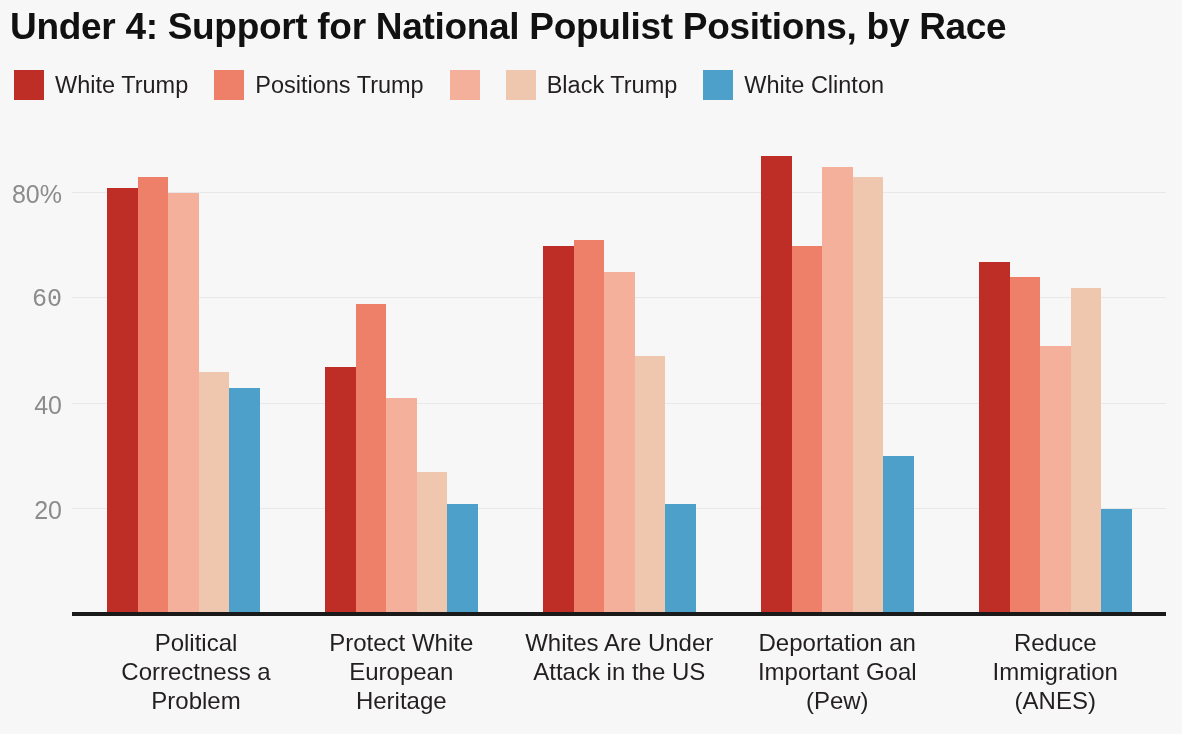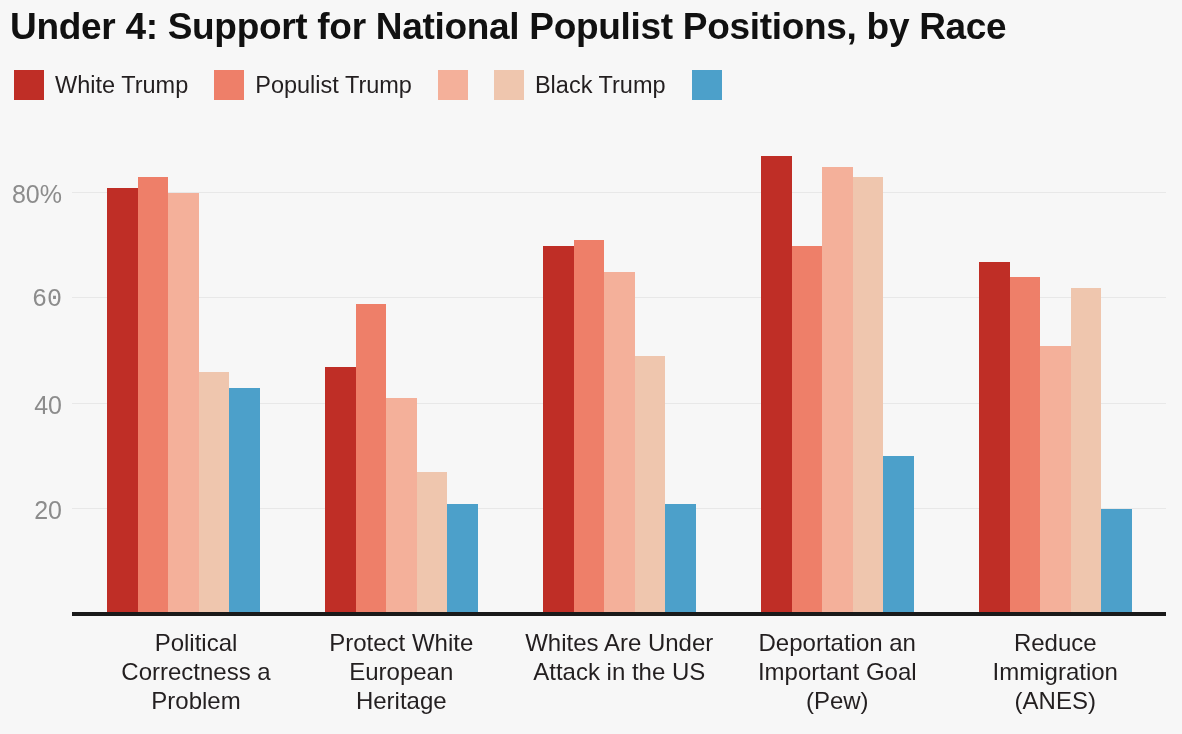--- a/index.html
+++ b/index.html
@@ -132,31 +132,32 @@
 
 <div id="chart-title">Under 4: Support for National Populist Positions, by Race</div>
 
 <div id="legend">
     <div class="legend-item">
       <span class="legend-swatch" style="background: rgb(191, 46, 38);"></span>
       <span class="legend-label">White Trump</span>
     </div>
     <div class="legend-item">
       <span class="legend-swatch" style="background: rgb(238, 127, 105);"></span>
-      <span class="legend-label">Populist Trump</span>
+      <span class="legend-label">Positions Trump</span>
     </div>
     <div class="legend-item">
       <span class="legend-swatch" style="background: rgb(244, 176, 154);"></span>
     </div>
     <div class="legend-item">
       <span class="legend-swatch" style="background: rgb(239, 198, 174);"></span>
       <span class="legend-label">Black Trump</span>
     </div>
     <div class="legend-item">
       <span class="legend-swatch" style="background: rgb(76, 160, 202);"></span>
+      <span class="legend-label">White Clinton</span>
     </div>
   </div>
 
 <div id="plot">
   <div id="ytick-labels">
       <div class="ytick-label" style="bottom: 89.2174px; position: absolute;">20</div>
       <div class="ytick-label" style="bottom: 194.435px; position: absolute;">40</div>
       <div class="ytick-label" style="bottom: 299.652px; position: absolute; font-family: Liberation Mono, monospace;">60</div>
       <div class="ytick-label" style="bottom: 404.87px; position: absolute;">80%</div>
     </div>

